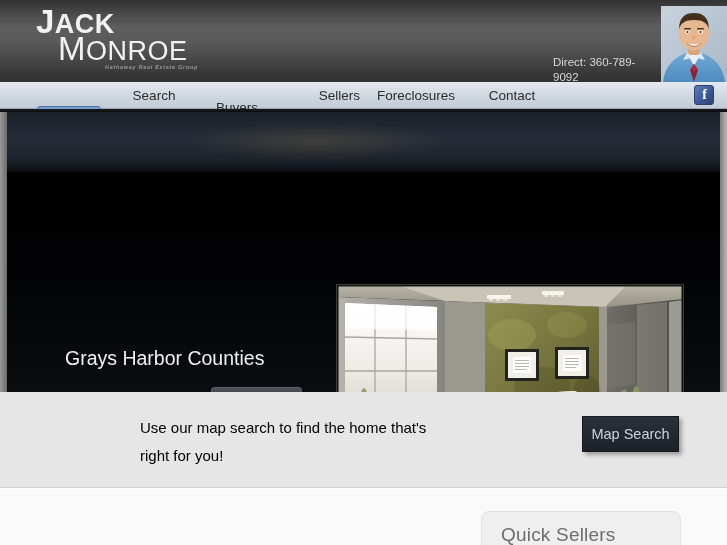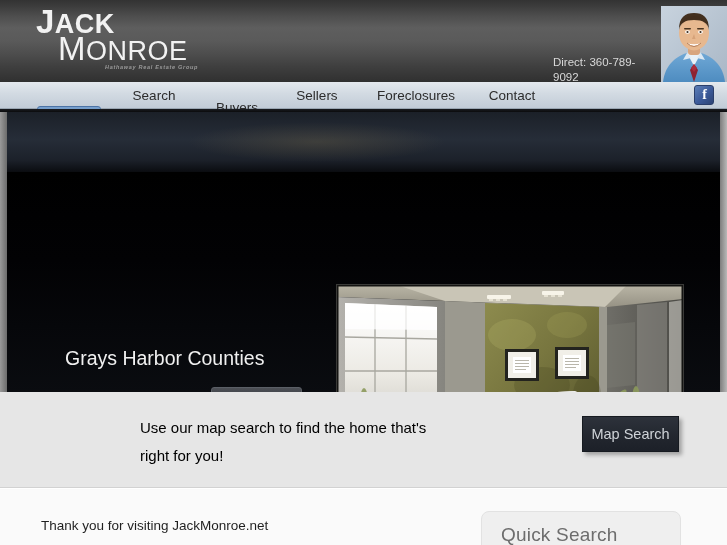--- a/index.html
+++ b/index.html
@@ -220,21 +220,21 @@
         <path d="M26 37 Q33 44 40 37" stroke="#b5805c" stroke-width="1" fill="none"></path>
       </svg>
     </div>
   </div>
 
   <div class="nav">
     <div class="nav-inner" id="nav-inner">
         <div class="nav-item active" style="left: 37px; width: 64px;">Home</div>
         <div class="nav-item" style="left: 122px; width: 64px;">Search</div>
         <div class="nav-item" style="left: 205px; width: 64px; margin-top: 12px;">Buyers</div>
-        <div class="nav-item" style="left: 285px; width: 64px;">Sellers</div>
+        <div class="nav-item" style="left: 296px; width: 64px; text-align: right;">Sellers</div>
         <div class="nav-item" style="left: 370px; width: 92px;">Foreclosures</div>
         <div class="nav-item" style="left: 480px; width: 64px;">Contact</div>
       </div>
     <div class="fb-btn">
       <span>f</span>
     </div>
   </div>
   <div class="nav-shadow"></div>
 
   <div class="hero">
@@ -469,18 +469,17 @@
   <div class="map-band"></div>
   <div class="map-copy">
     <div>Use our map search to find the home that's</div>
     <div>right for you!</div>
   </div>
   <div class="map-btn">
     <span>Map Search</span>
   </div>
 
   <div class="lower"></div>
-  <div class="thanks">Thank you for visiting JackMonroe.net</div>
   <div class="quick-search">
-    <div class="qs-title">Quick Search</div>
+    <div class="qs-title">Quick Sellers</div>
   </div>
 
 </div>
 
 </body></html>

